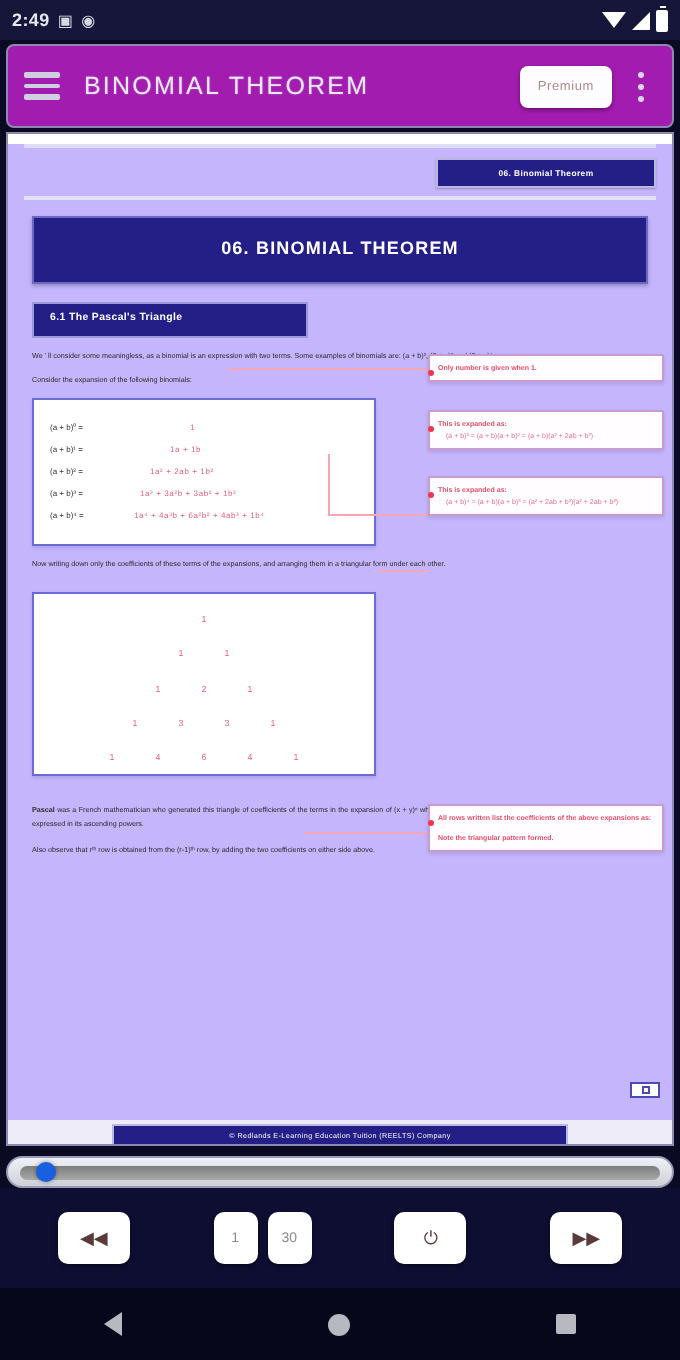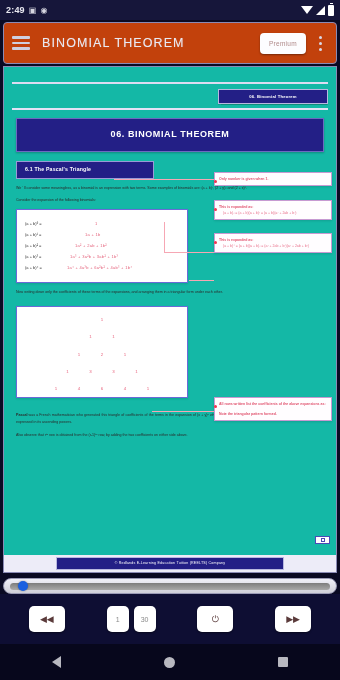--- a/index.html
+++ b/index.html
@@ -25,21 +25,21 @@
               border-right: 6px solid transparent; border-top: 8px solid #fff; }
   .sig-ico { width: 0; height: 0; border-left: 9px solid transparent;
              border-bottom: 9px solid #fff; }
   .bat-ico { width: 6px; height: 11px; background: #fff; border-radius: 1px;
              position: relative; }
   .bat-ico:after { content:""; position:absolute; top:-2px; left:1.5px;
              width:3px; height:1.5px; background:#fff; }
 
   
   .appbar {
-    height: 42px; background: #c2410c;
+    height: 42px; background: #a21caf;
     border: 1.5px solid #8a8ab5; border-radius: 4px;
     margin: 2px 3px 0 3px;
     display: flex; align-items: center; padding: 0 8px;
     position: relative;
   }
   .hamburger { width: 18px; display: flex; flex-direction: column; gap: 3px;
                cursor: pointer; padding: 2px 0; }
   .hamburger span { display: block; height: 2.5px; background: #cfcfe0; border-radius: 1px; }
   .app-title {
     flex: 1; color: #e9e9f3; font-size: 12.5px; letter-spacing: 1.1px;
@@ -55,22 +55,22 @@
            gap: 3px; margin-left: 6px; cursor: pointer; }
   .kebab i { width: 3px; height: 3px; background: #d8d8e8; border-radius: 50%; display: block; }
 
   
   .doc-wrap {
     position: absolute; top: 66px; left: 3px; right: 3px; bottom: 107px;
     background: #ffffff; border: 1.5px solid #8a8ab5;
     overflow: hidden;
   }
   .page {
-    background: #14b8a6; position: relative; height: 100%;
-    padding: 10px 8px;
+    background: #c4b5fd; position: relative; height: 100%;
+    padding: 0 8px;
     font-size: 3.6px; color: #1a1a1a; line-height: 1.9;
   }
   .topline { height: 2px; background: #dcdcf2; margin: 5px 0 0 0; }
 
   
   .run-head-row { display: flex; justify-content: flex-end; margin-top: 5px; }
   .run-head {
     background: #231f86; color: #fff; font-size: 4.2px; font-weight: bold;
     padding: 2.5px 0; width: 110px; text-align: center; letter-spacing: .2px;
     border: .6px solid #b8b8e0; box-shadow: 0 .5px 1px rgba(0,0,0,.25);

